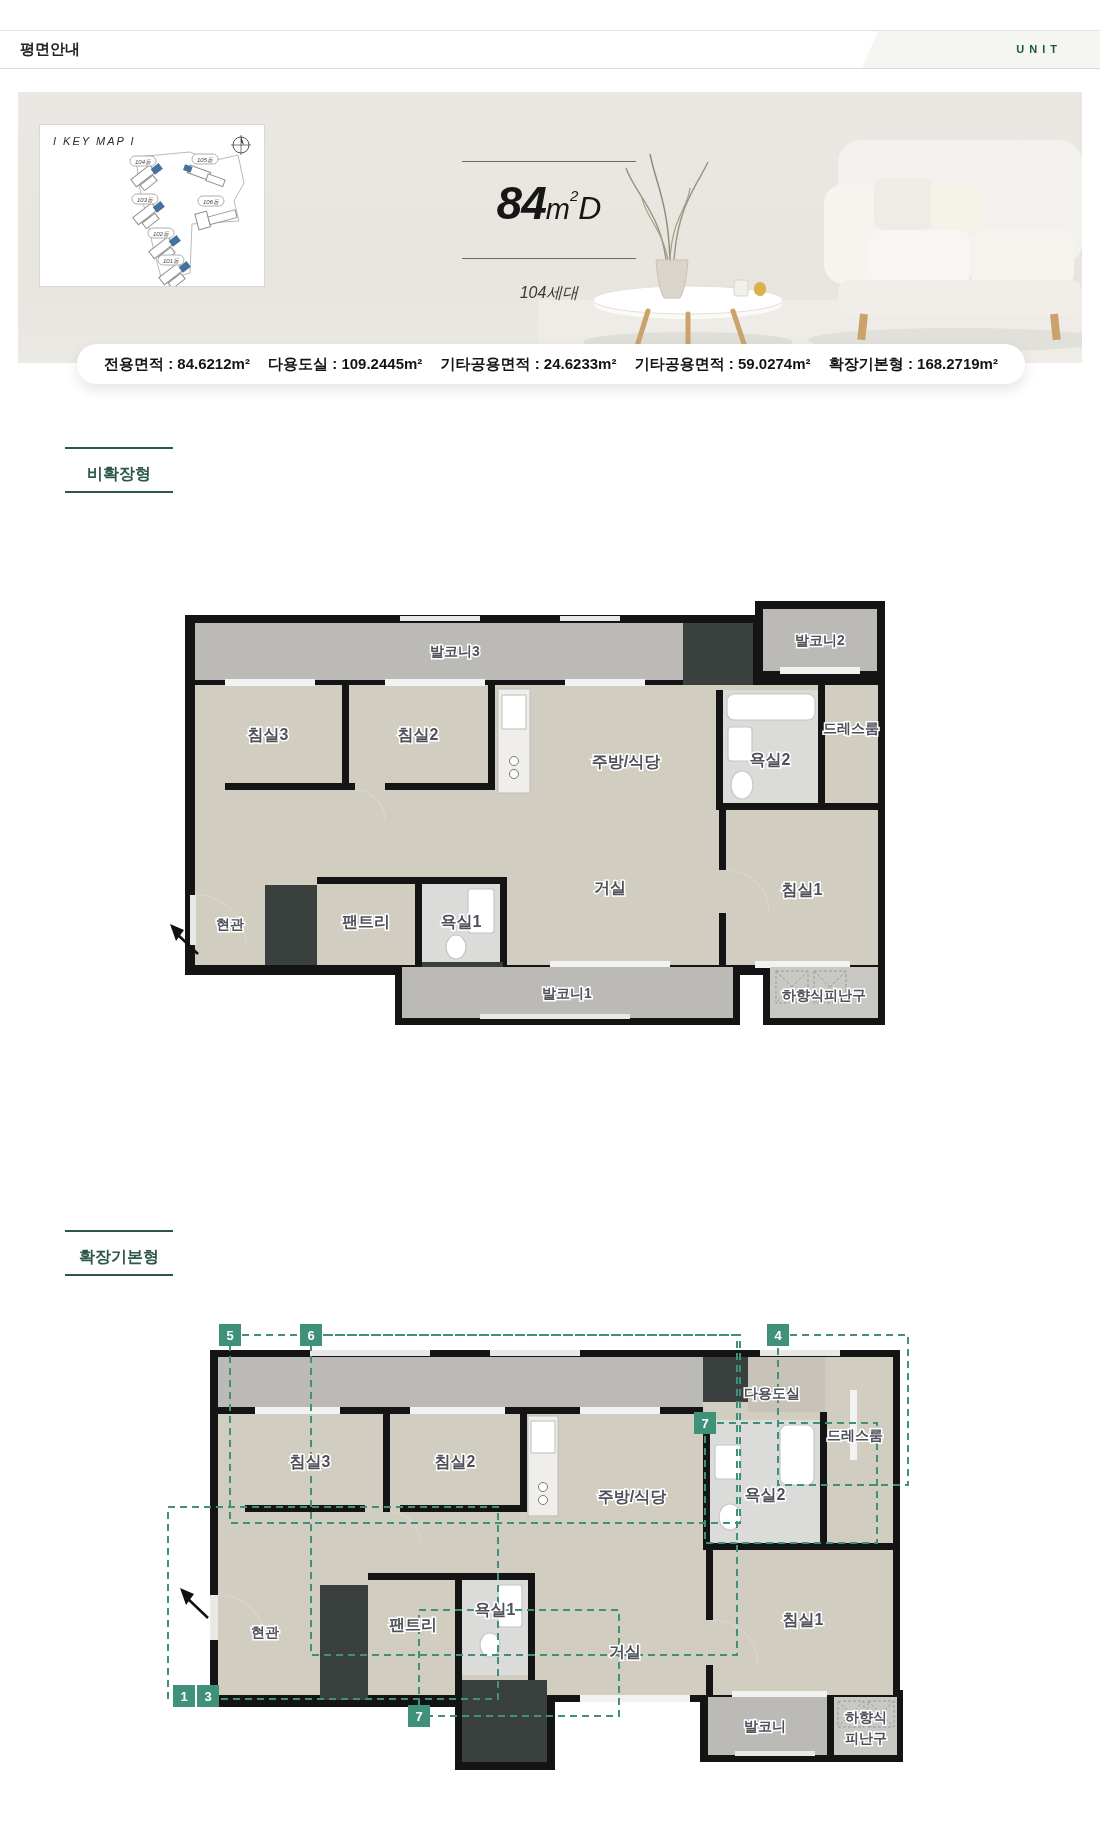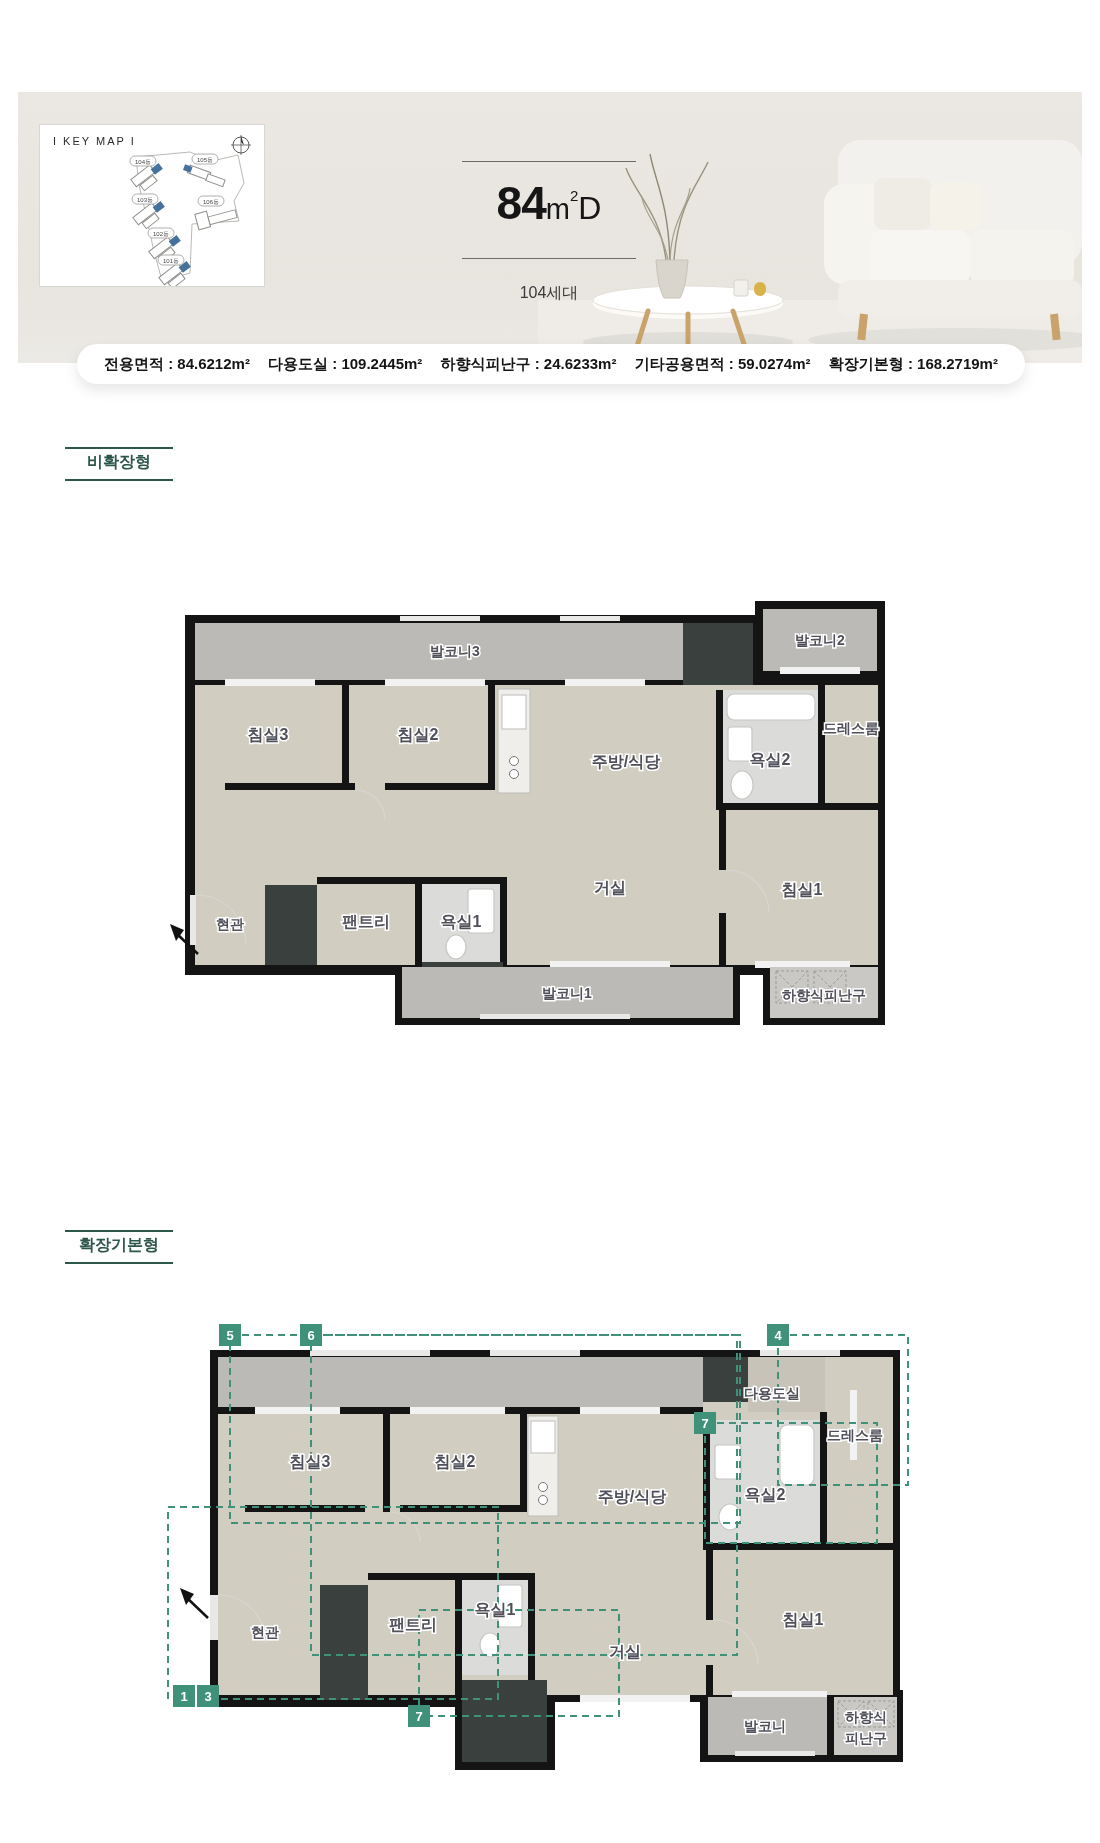--- a/index.html
+++ b/index.html
@@ -11,42 +11,42 @@
   .header{position:absolute;left:0;top:30px;width:1100px;height:37px;
           border-top:1px solid #e3e3e1;border-bottom:1px solid #d9d9d7;background:#fff;}
   .header-accent{position:absolute;right:0;top:0;height:100%;width:238px;background:#f5f5f2;
           clip-path:polygon(16px 0,100% 0,100% 100%,0 100%);}
   .header-title{position:absolute;left:20px;top:9px;font-size:15px;font-weight:bold;color:#232323;}
   .unit-tag{position:absolute;right:38px;top:12px;font-size:11px;font-weight:bold;
           letter-spacing:5px;color:#1e564a;}
 
   
   .hero{position:absolute;left:18px;top:92px;width:1064px;height:271px;
-        background:linear-gradient(180deg,#ebe8e3 0%,#e8e4de 70%,#eceae6 100%);overflow:hidden;}
+        background:linear-gradient(180deg,#ebe8e3 0%,#e8e4de 70%,#eceae6 100%);overflow:hidden;font-style:italic;}
   .keymap{position:absolute;left:21px;top:32px;width:224px;height:161px;background:#fff;
         border:1px solid #d7d7d4;}
   .keymap-title{position:absolute;left:13px;top:10px;font-size:11px;letter-spacing:2px;color:#2b2b2b;}
   .plan-title{position:absolute;left:444px;top:69px;width:174px;text-align:center;
         border-top:1px solid #6b6b68;border-bottom:1px solid #6b6b68;padding:14px 0 28px 0;color:#161616;}
   .size-num{font-size:46px;font-weight:bold;letter-spacing:-1px;}
   .size-m{font-size:29px;font-weight:500;}
   .size-sup{font-size:15px;vertical-align:18px;}
   .size-type{font-size:32px;font-weight:500;}
   .households{position:absolute;left:444px;top:178px;width:174px;text-align:center;
         font-size:16px;color:#3a3a3a;margin-top:13px;}
 
   
   .info-bar{position:absolute;left:77px;top:344px;width:948px;height:40px;background:#fff;
         border-radius:20px;box-shadow:0 6px 14px rgba(0,0,0,.10);display:flex;align-items:center;
         justify-content:space-between;padding:0 27px;box-sizing:border-box;z-index:5;}
   .info-item{font-size:15px;font-weight:bold;color:#141414;white-space:nowrap;}
 
   
   .section-label{position:absolute;left:65px;width:108px;text-align:center;
-        border-top:2px solid #2e574c;border-bottom:2px solid #2e574c;padding:3px 0 6px 0;
+        border-top:2px solid #2e574c;border-bottom:2px solid #2e574c;padding:15px 0 6px 0;
         font-size:16px;font-weight:bold;color:#2e574c;}
 
   
   .rlabel{font-family:"Liberation Sans",sans-serif;font-size:16px;font-weight:bold;fill:#50505a;
         stroke:#ffffff;stroke-width:3px;paint-order:stroke;text-anchor:middle;}
   .rlabel.sm{font-size:14px;}
   .blabel{font-family:"Liberation Sans",sans-serif;font-size:13px;font-weight:bold;fill:#ffffff;
         text-anchor:middle;}
   .kmlabel{font-family:"Liberation Sans",sans-serif;font-size:6px;fill:#444;text-anchor:middle;}
   .dash-green{fill:none;stroke:#3f9179;stroke-width:2;stroke-dasharray:7 5;}
@@ -57,20 +57,25 @@
   .bathf{fill:#dbdbd9;}
   .win{fill:#f2f2f2;}
   .win2{fill:#e8e8e6;}
   .fixt{fill:#ffffff;stroke:#c6c6c3;stroke-width:1.2;}
 </style>
 </head>
 <body>
 
 <div id="page">
 
+  <div class="header">
+    <div class="header-accent"></div>
+    <div class="header-title">평면안내</div>
+    <div class="unit-tag">UNIT</div>
+  </div>
 
   <div class="hero">
 
     <svg class="abs" style="left:520px;top:0;width:544px;height:271px" viewBox="0 0 544 271">
       <rect x="0" y="208" width="544" height="63" fill="#efece7"></rect>
 
       <g>
         <ellipse cx="420" cy="248" rx="150" ry="12" fill="rgba(0,0,0,0.05)"></ellipse>
         <rect x="300" y="48" width="244" height="125" rx="22" fill="#f3f1ed"></rect>
         <rect x="286" y="92" width="62" height="100" rx="20" fill="#f6f4ef"></rect>
@@ -176,21 +181,21 @@
 
     <div class="plan-title">
       <span class="size-num">84</span><span class="size-m">m</span><span class="size-sup">2</span><span class="size-type">D</span>
     </div>
     <div class="households">104세대</div>
   </div>
 
   <div class="info-bar">
     <span class="info-item">전용면적 : 84.6212m²</span>
     <span class="info-item">다용도실 : 109.2445m²</span>
-    <span class="info-item">하향식피난구 : 24.6233m²</span>
+    <span class="info-item">기타공용면적 : 24.6233m²</span>
     <span class="info-item">기타공용면적 : 59.0274m²</span>
     <span class="info-item">확장기본형 : 168.2719m²</span>
   </div>
 
   <div class="section-label" style="top:447px">비확장형</div>
 
   <svg class="abs" style="left:170px;top:555px;width:730px;height:495px" viewBox="0 0 730 495">
 
     <rect class="wall" x="15" y="60" width="700" height="360"></rect>
     <rect class="wall" x="585" y="46" width="130" height="80"></rect>

